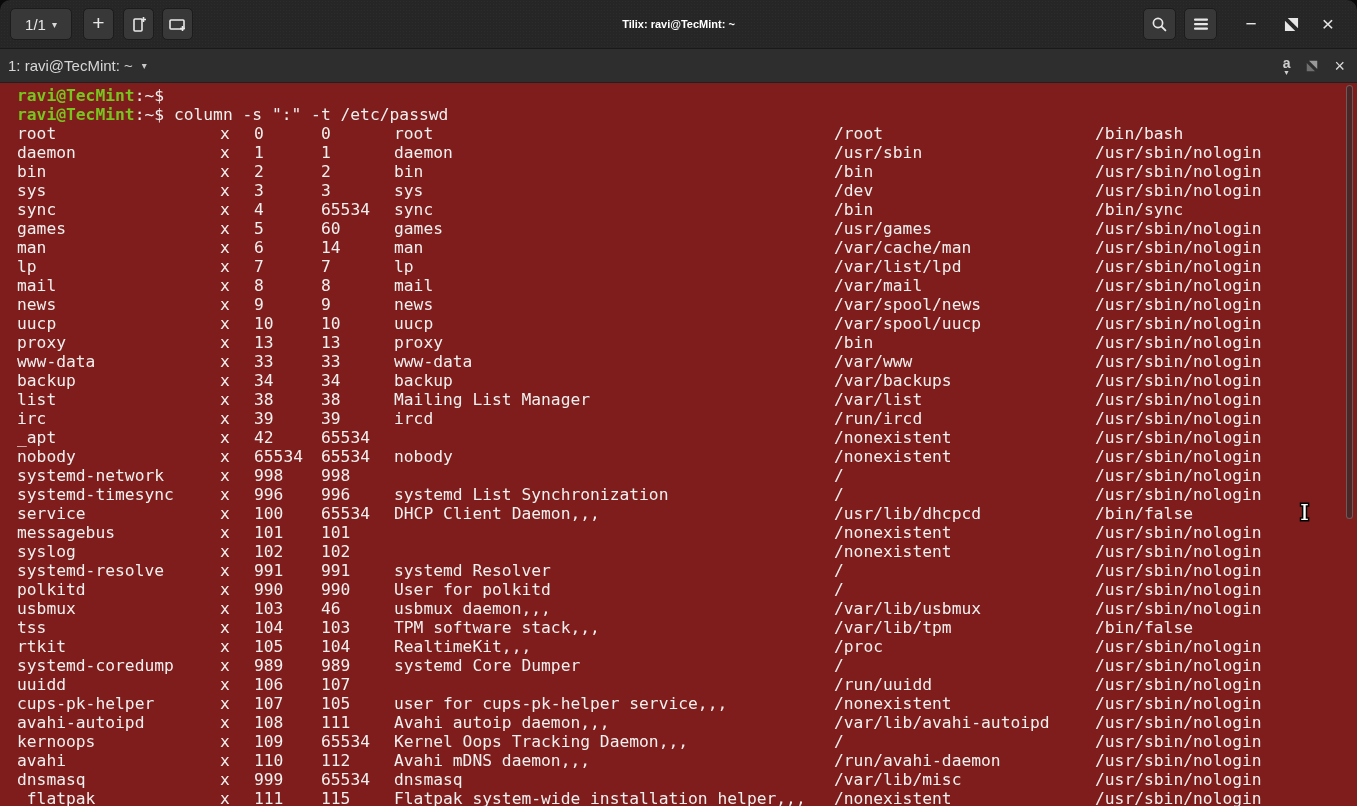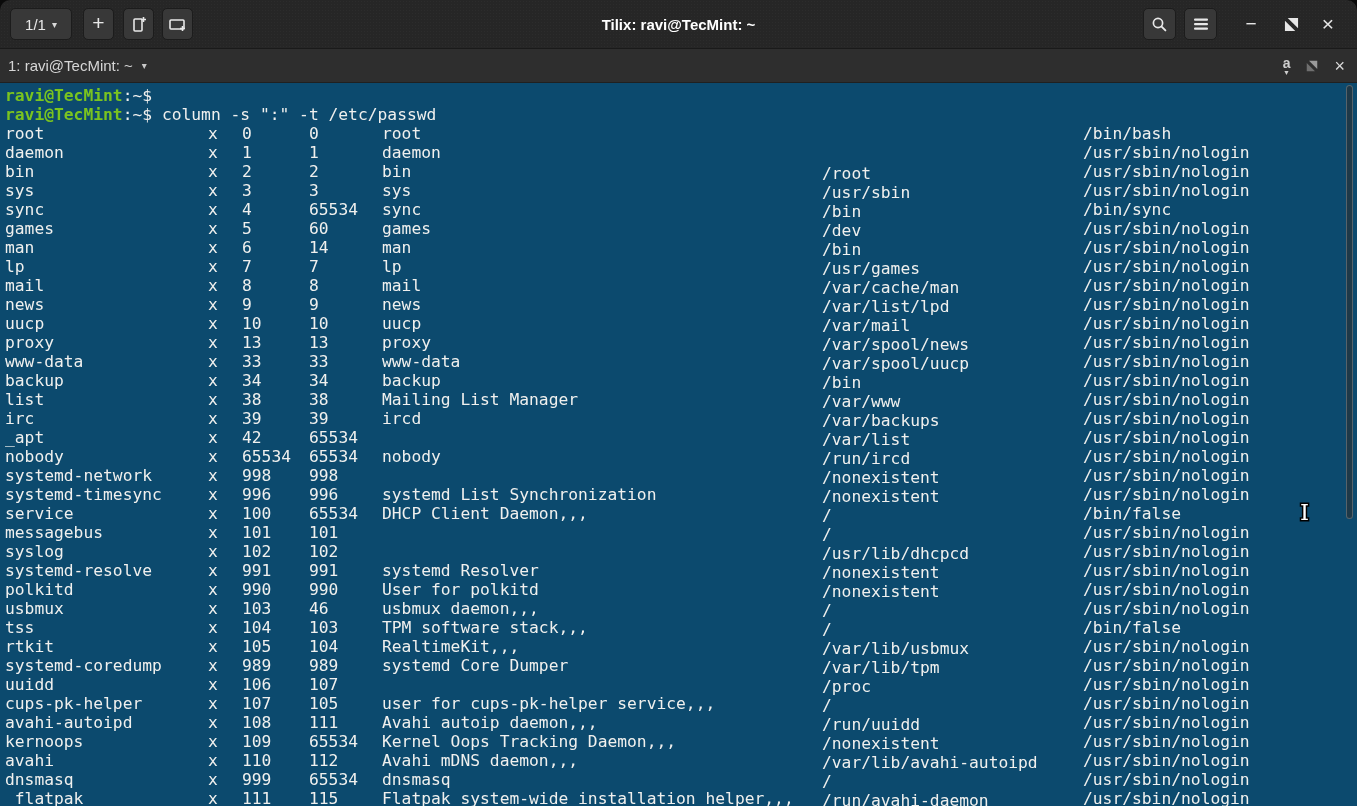--- a/index.html
+++ b/index.html
@@ -32,21 +32,21 @@
     box-sizing:border-box;
     font-size:15px;
   }
   .btn-sessions{width:62px;gap:6px;margin-right:11px;}
   .btn-sessions .caret{font-size:10px;color:#d9d9d9;}
   .btn-plus{width:31px;margin-right:9px;font-size:21px;font-weight:400;padding-bottom:2px;}
   .btn-split{width:31px;margin-right:8px;}
   .tb-title{
     position:absolute;left:0;right:0;top:0;bottom:0;
     display:flex;align-items:center;justify-content:center;
-    font-weight:bold;font-size:15px;color:#ffffff;
+    font-weight:bold;font-size:11px;color:#ffffff;
     pointer-events:none;
   }
   .tb-right{margin-left:auto;display:flex;align-items:center;}
   .btn-icon{width:33px;margin-left:8px;}
   .winctl{display:flex;align-items:center;margin-left:14px;}
   .winctl-btn{
     width:40px;height:32px;display:flex;align-items:center;justify-content:center;
     color:#e6e6e6;background:transparent;border:none;
   }
   
@@ -62,40 +62,40 @@
   .tab-title{font-size:15px;display:flex;align-items:center;gap:9px;}
   .tab-title .caret{font-size:10px;color:#c9c9c9;}
   .sb-right{margin-left:auto;display:flex;align-items:center;gap:16px;}
   .sync-icon{display:flex;flex-direction:column;align-items:center;line-height:1;color:#cfcfcf;}
   .sync-icon .letter{font-size:14px;font-weight:bold;}
   .sync-icon .arrow{font-size:7px;margin-top:-1px;}
   .sb-close{font-size:18px;color:#d9d9d9;line-height:1;}
   
   .terminal{
     flex:1;
-    background:#0c4a6e;
+    background:#7f1d1d;
     position:relative;
     overflow:hidden;
     font-family:"DejaVu Sans Mono",monospace;
     font-size:16.3px;
     line-height:19px;
     color:#f0f0ee;
-    padding:3px 0 0 5px;
+    padding:3px 0 0 17px;
     box-sizing:border-box;
   }
   .tline{height:19px;white-space:pre;}
   .prompt{color:#7ac41f;font-weight:bold;}
   .trow{position:relative;height:19px;}
   .trow span{position:absolute;top:0;white-space:pre;}
   .c0{left:0;}
   .c1{left:203px;}
   .c2{left:237px;}
   .c3{left:304px;}
   .c4{left:377px;}
-  .c5{left:817px;margin-top:40px;}
+  .c5{left:817px;}
   .c6{left:1078px;}
   
   .scrollbar{
     position:absolute;top:2px;right:4px;
     width:5px;height:432px;
     border:1px solid rgba(135,135,135,0.55);
     background:rgba(44,46,46,0.6);
     border-radius:4px;
   }
   

